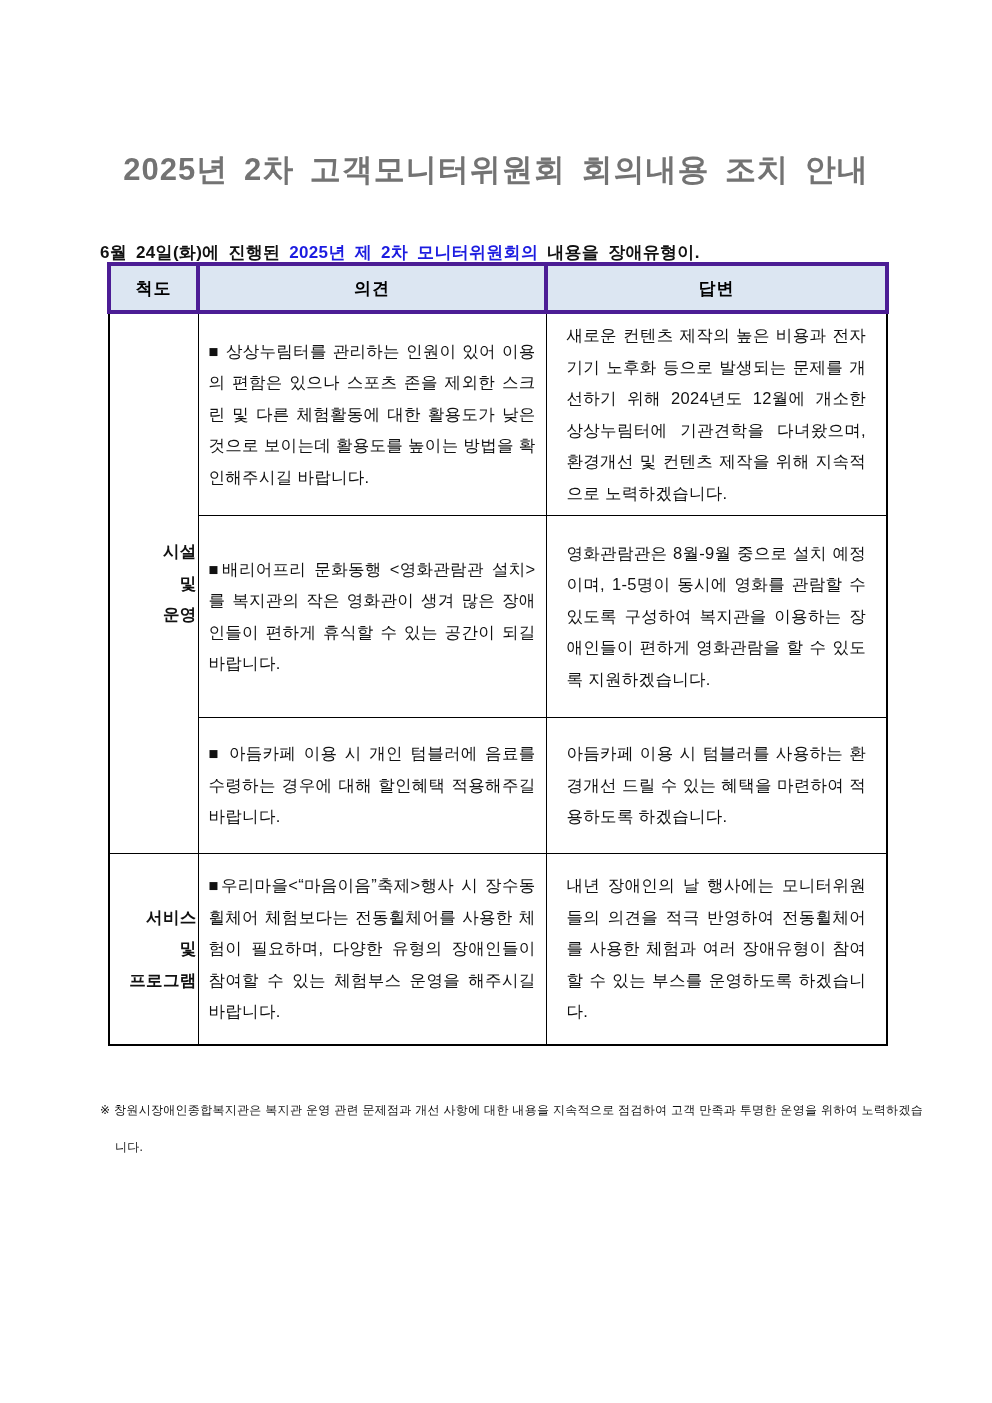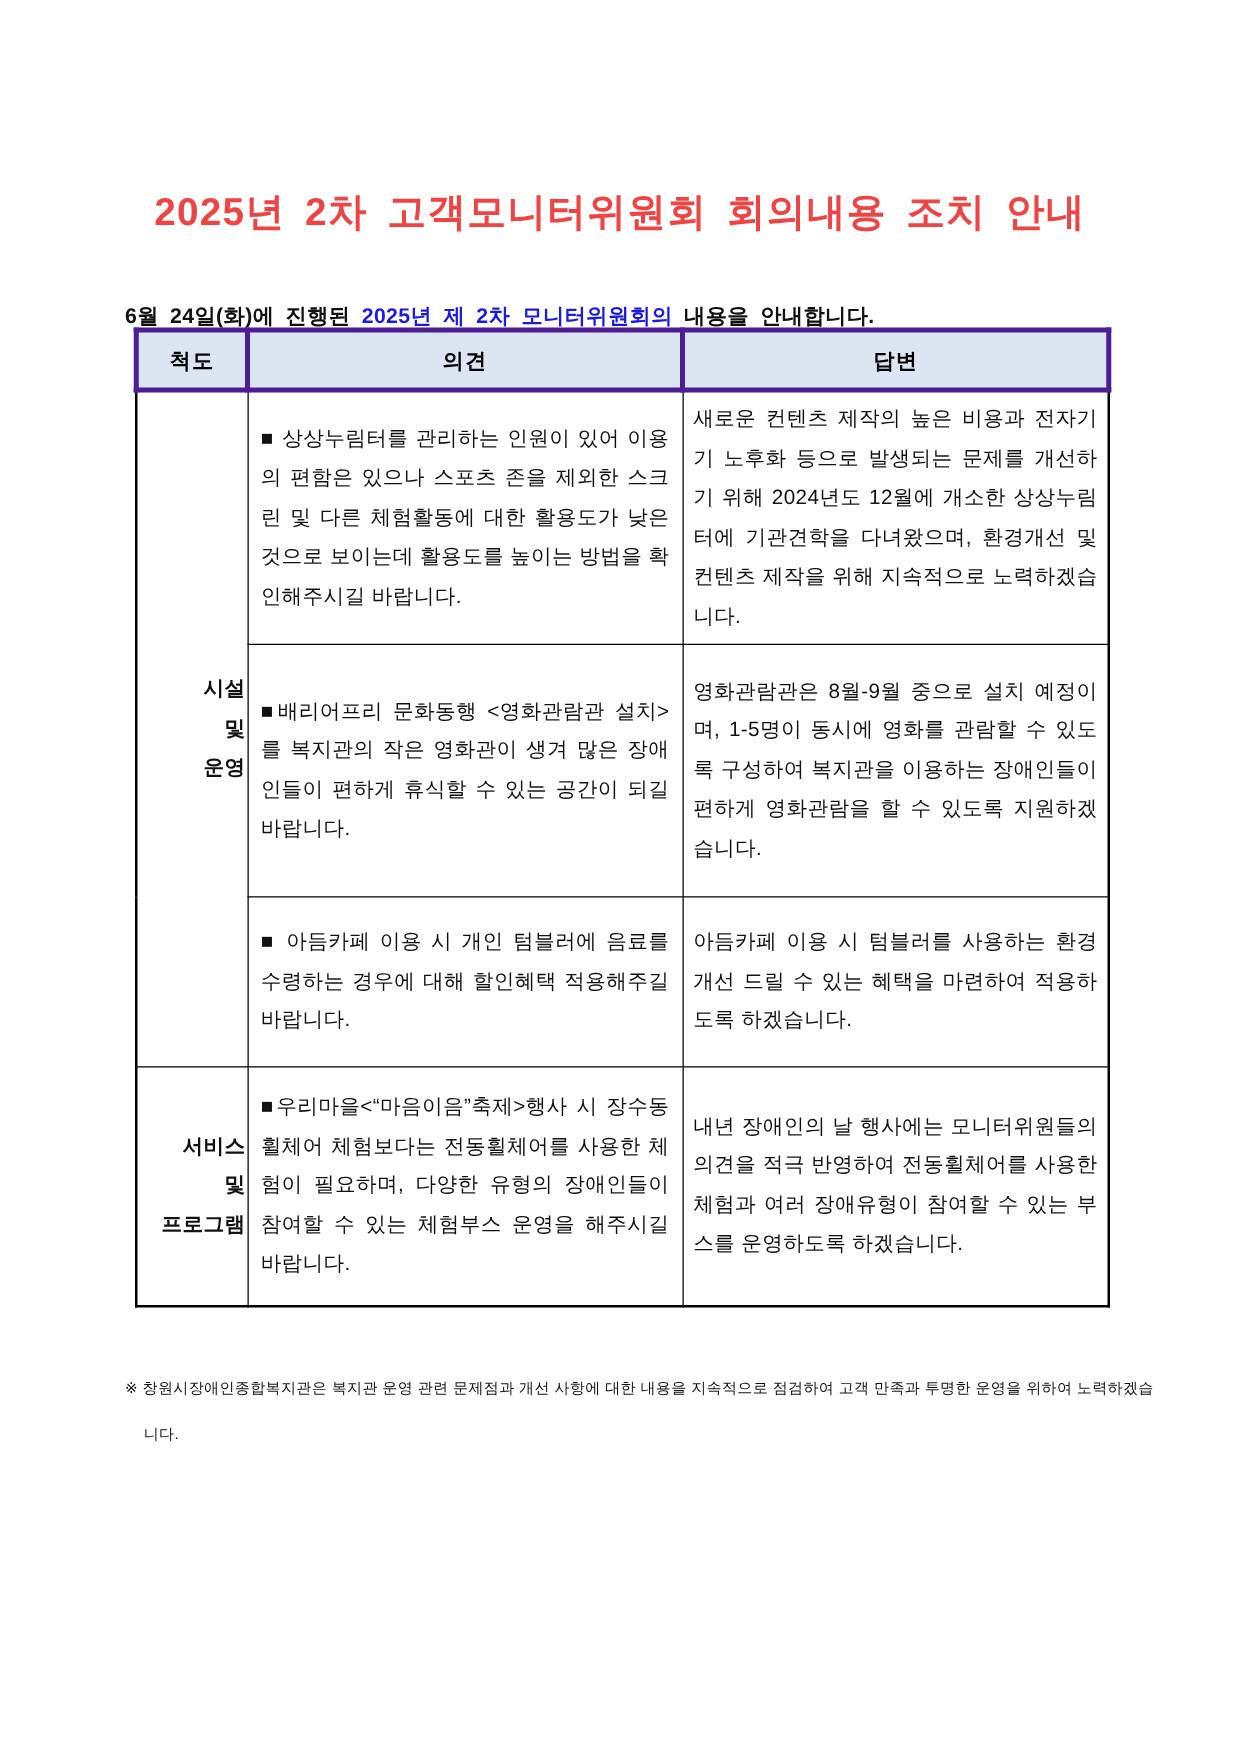--- a/index.html
+++ b/index.html
@@ -16,21 +16,21 @@
   }
   .page-title {
     position: absolute;
     top: 133px;
     left: 0;
     width: 100%;
     text-align: center;
     font-size: 31px;
     font-weight: 800;
     letter-spacing: 1px;
-    color: #ef4444;
+    color: #737373;
     word-spacing: 6px;
     margin-top: 16px;
   }
   .intro-line {
     position: absolute;
     top: 224px;
     left: 100px;
     width: 810px;
     font-size: 17px;
     font-weight: 700;
@@ -79,21 +79,21 @@
     line-height: 27px;
     white-space: pre-line;
     letter-spacing: 0.5px;
     color: #000000;
   }
   td.opinion-cell {
     padding: 16px 10px;
     text-align: justify;
   }
   td.answer-cell {
-    padding: 6px 8px;
+    padding: 6px 20px;
     text-align: justify;
     margin-left: 11px;
   }
   tr.row-1 { height: 189px; }
   tr.row-2 { height: 202px; }
   tr.row-3 { height: 136px; }
   tr.row-4 { height: 184px; }
   .footnote {
     position: absolute;
     top: 1080px;
@@ -106,21 +106,21 @@
     padding-left: 15px;
     text-indent: -15px;
     color: #111111;
   }
 </style>
 </head>
 <body>
 
 <h1 class="page-title">2025년 2차 고객모니터위원회 회의내용 조치 안내</h1>
 
-<p class="intro-line"><span>6월 24일(화)에 진행된 </span><span class="intro-highlight">2025년 제 2차 모니터위원회의</span><span> 내용을 안내합니다.</span></p>
+<p class="intro-line"><span>6월 24일(화)에 진행된 </span><span class="intro-highlight">2025년 제 2차 모니터위원회의</span><span> 내용을 장애유형이.</span></p>
 
 <table class="minutes-table">
   <colgroup>
     <col class="c1">
       <col class="c2">
       <col class="c3">
   </colgroup>
   <thead>
     <tr>
       <th>척도</th>

